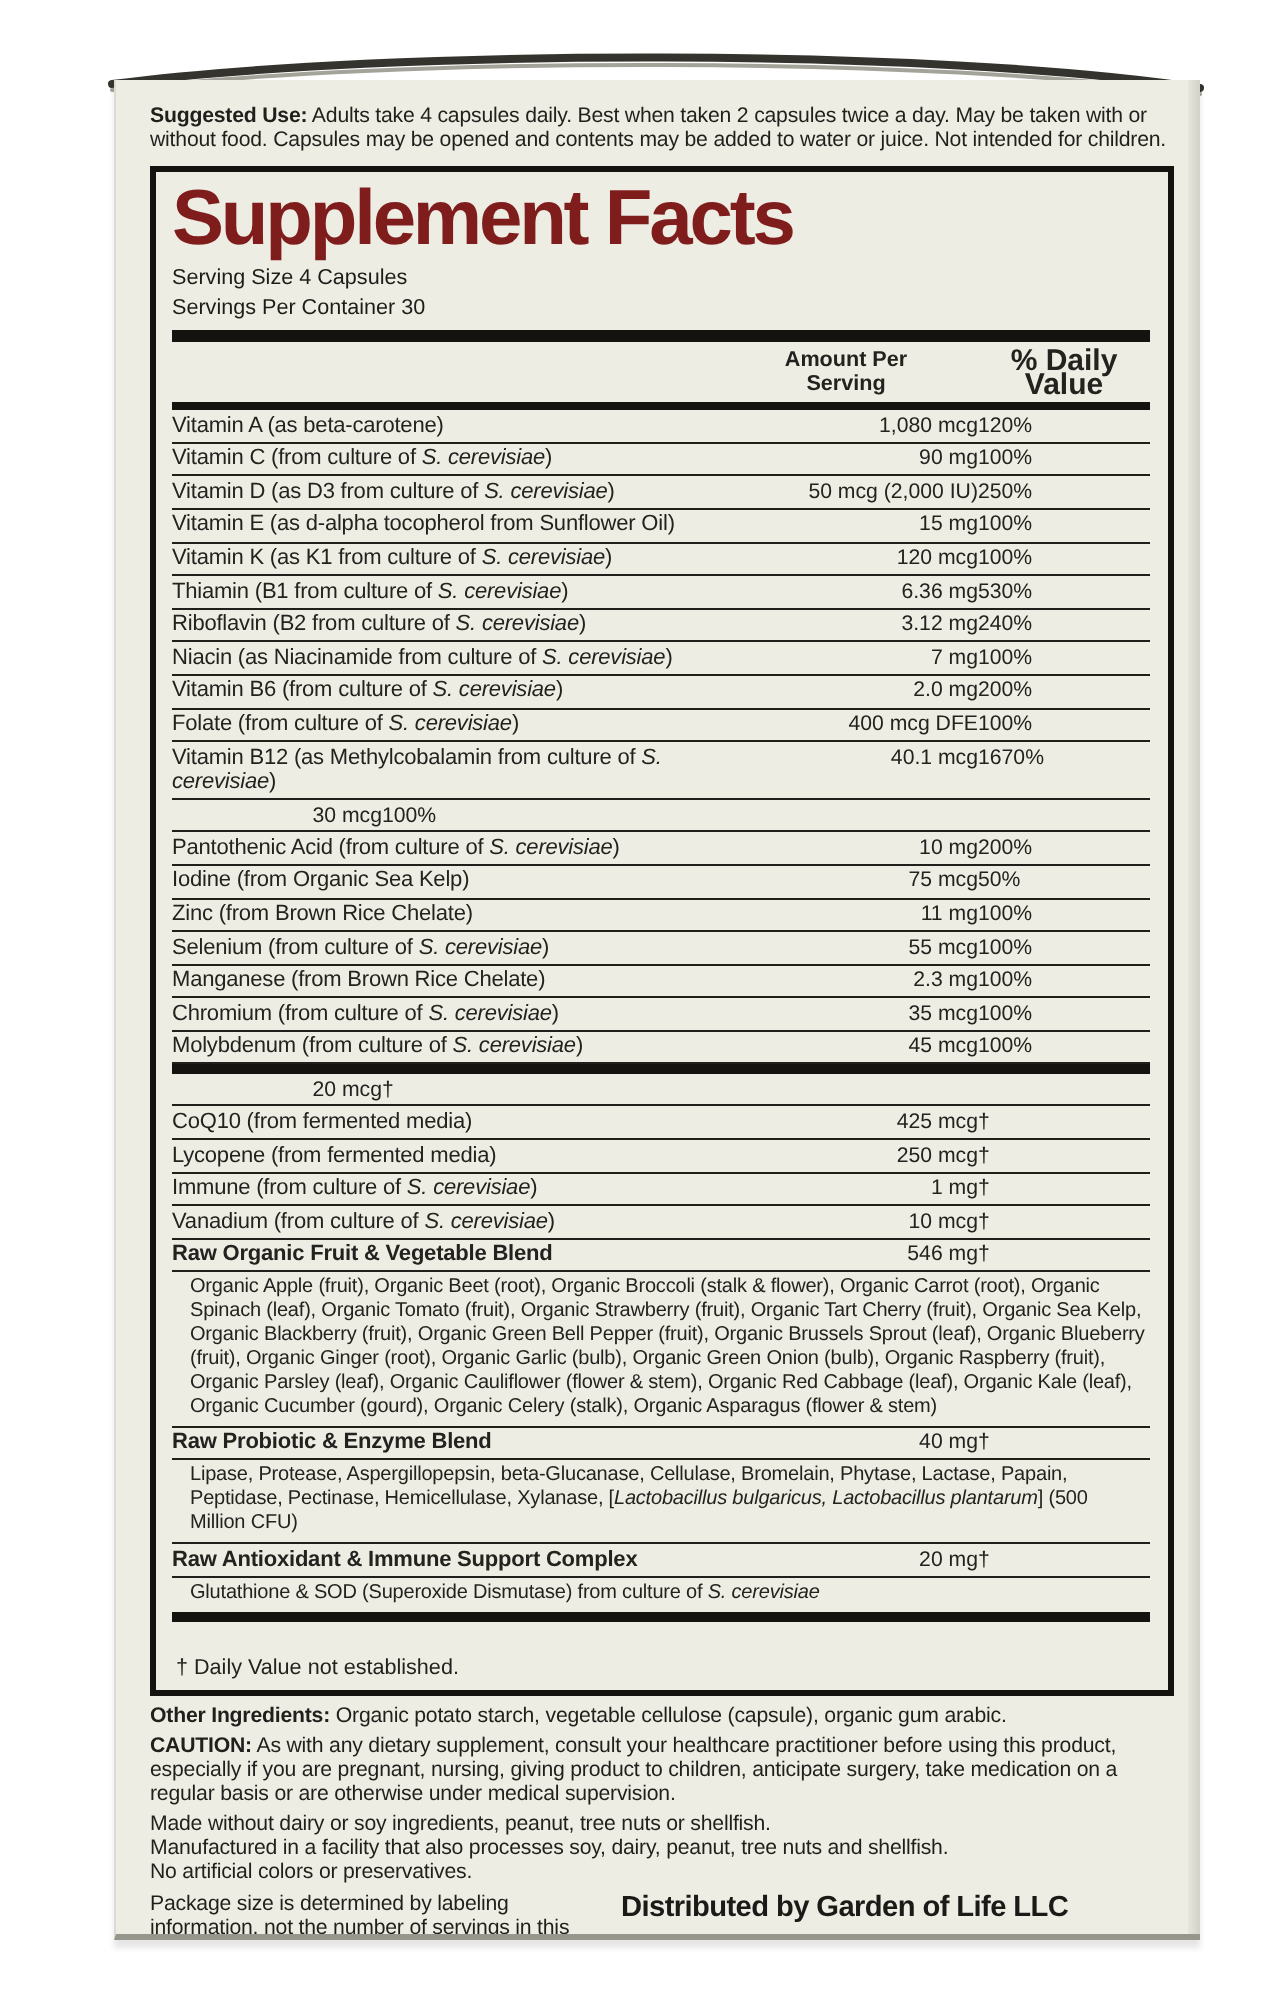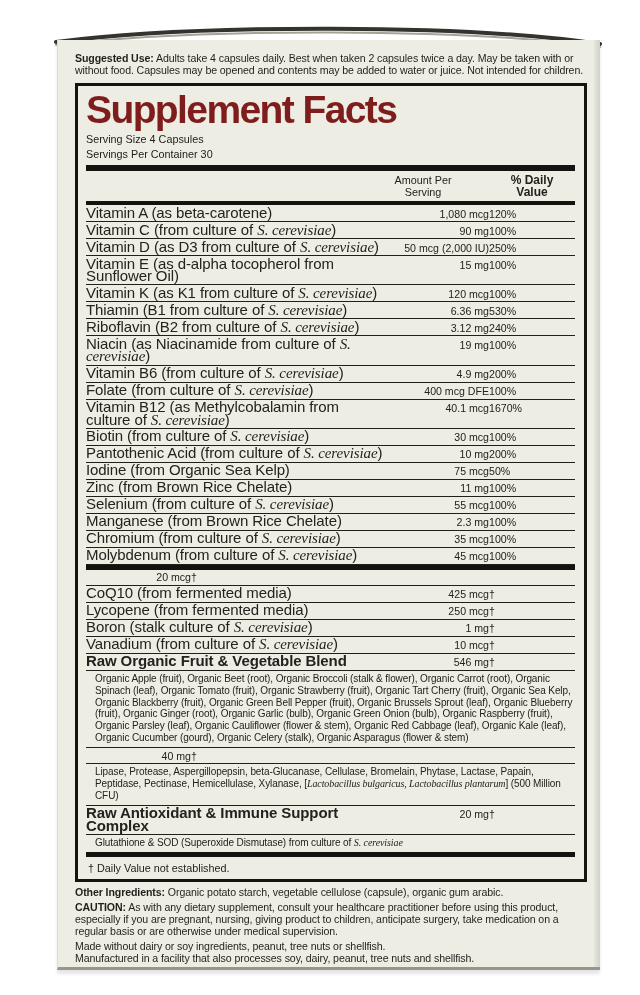--- a/index.html
+++ b/index.html
@@ -24,34 +24,34 @@
   .facts-title { font-size:39px; font-weight:bold; letter-spacing:-1.6px; line-height:42px;
     color:#7f1d1d; }
   .serving { font-size:10.8px; line-height:13px; color:#1d1c18; margin-top:2px; }
   .bar { background:#14130f; }
   .bar6 { height:6px; margin:4px 0 2px; }
   .bar4 { height:4px; }
   .bar5 { height:5px; }
 
   .hdr { display:flex; align-items:flex-end; padding:2px 0 3px; }
   .hdr .sp { flex:1; }
-  .hdr .h-amt { width:132px; text-align:center; font-weight:normal; font-size:10.8px; line-height:11.5px; }
-  .hdr .h-dv  { width:86px;  text-align:center; font-weight:bold; font-size:12px; line-height:11.5px; }
+  .hdr .h-amt { width:132px; text-align:center; font-weight:bold; font-size:10.8px; line-height:11.5px; }
+  .hdr .h-dv  { width:86px;  text-align:center; font-weight:bold; font-size:15px; line-height:11.5px; }
 
   .frow { display:flex; align-items:baseline; border-bottom:1px solid #201f1a; padding:1.5px 0; }
-  .frow .nm  { flex:1; font-size:15px; line-height:12.6px; letter-spacing:-0.1px; }
+  .frow .nm  { flex:1; font-size:11px; line-height:12.6px; letter-spacing:-0.1px; }
   .frow .amt { width:105px; text-align:right; font-size:10.6px; white-space:nowrap; }
   .frow .dv  { width:86px; text-align:left; padding-right:6px; font-size:10.6px; }
   .frow.bold .nm span { font-weight:bold; }
-  .it { font-style:italic;font-family:Liberation Serif, serif; }
+  .it { font-style:italic; }
 
   .detail { border-bottom:1px solid #201f1a; padding:2px 2px 3px 9px;
     font-size:10px; line-height:11.9px; letter-spacing:-0.1px; }
 
-  .footnote { font-size:10.8px; padding:5px 0 0 2px; }
+  .footnote { font-size:10.8px; padding:17px 0 0 2px; }
 
   
   .below { margin-top:4px; }
   .p { font-size:10.6px; line-height:12.1px; margin-top:3px; letter-spacing:-0.1px; color:#201f1b; }
   .p b { font-weight:bold; }
 
   .cols { display:flex; margin-top:4px; }
   .col-l { width:46%; padding-right:10px; }
   .col-l .p { margin-top:0; }
   .col-r { flex:1; }
@@ -125,40 +125,39 @@
             <span class="amt">6.36 mg</span>
             <span class="dv">530%</span>
           </div>
           <div class="frow">
             <span class="nm"><span>Riboflavin (B2 from culture of </span><span class="it">S. cerevisiae</span><span>)</span></span>
             <span class="amt">3.12 mg</span>
             <span class="dv">240%</span>
           </div>
           <div class="frow">
             <span class="nm"><span>Niacin (as Niacinamide from culture of </span><span class="it">S. cerevisiae</span><span>)</span></span>
-            <span class="amt">19 mg</span>
+            <span class="amt">7 mg</span>
             <span class="dv">100%</span>
           </div>
           <div class="frow">
             <span class="nm"><span>Vitamin B6 (from culture of </span><span class="it">S. cerevisiae</span><span>)</span></span>
-            <span class="amt">4.9 mg</span>
+            <span class="amt">2.0 mg</span>
             <span class="dv">200%</span>
           </div>
           <div class="frow">
             <span class="nm"><span>Folate (from culture of </span><span class="it">S. cerevisiae</span><span>)</span></span>
             <span class="amt">400 mcg DFE</span>
             <span class="dv">100%</span>
           </div>
           <div class="frow">
             <span class="nm"><span>Vitamin B12 (as Methylcobalamin from culture of </span><span class="it">S. cerevisiae</span><span>)</span></span>
             <span class="amt">40.1 mcg</span>
             <span class="dv">1670%</span>
           </div>
           <div class="frow">
-            <span class="nm"><span>Biotin (from culture of </span><span class="it">S. cerevisiae</span><span>)</span></span>
             <span class="amt">30 mcg</span>
             <span class="dv">100%</span>
           </div>
           <div class="frow">
             <span class="nm"><span>Pantothenic Acid (from culture of </span><span class="it">S. cerevisiae</span><span>)</span></span>
             <span class="amt">10 mg</span>
             <span class="dv">200%</span>
           </div>
           <div class="frow">
             <span class="nm"><span>Iodine (from Organic Sea Kelp)</span></span>
@@ -203,39 +202,40 @@
             <span class="nm"><span>CoQ10 (from fermented media)</span></span>
             <span class="amt">425 mcg</span>
             <span class="dv">†</span>
           </div>
           <div class="frow">
             <span class="nm"><span>Lycopene (from fermented media)</span></span>
             <span class="amt">250 mcg</span>
             <span class="dv">†</span>
           </div>
           <div class="frow">
-            <span class="nm"><span>Boron (stalk culture of </span><span class="it">S. cerevisiae</span><span>)</span></span>
+            <span class="nm"><span>Immune (from culture of </span><span class="it">S. cerevisiae</span><span>)</span></span>
             <span class="amt">1 mg</span>
             <span class="dv">†</span>
           </div>
           <div class="frow">
             <span class="nm"><span>Vanadium (from culture of </span><span class="it">S. cerevisiae</span><span>)</span></span>
             <span class="amt">10 mcg</span>
             <span class="dv">†</span>
           </div>
         </div>
 
       <div id="blend-rows">
           <div class="frow bold">
             <span class="nm"><span>Raw Organic Fruit &amp; Vegetable Blend</span></span>
             <span class="amt">546 mg</span>
             <span class="dv">†</span>
           </div>
           <div class="detail"><span>Organic Apple (fruit), Organic Beet (root), Organic Broccoli (stalk &amp; flower), Organic Carrot (root), Organic Spinach (leaf), Organic Tomato (fruit), Organic Strawberry (fruit), Organic Tart Cherry (fruit), Organic Sea Kelp, Organic Blackberry (fruit), Organic Green Bell Pepper (fruit), Organic Brussels Sprout (leaf), Organic Blueberry (fruit), Organic Ginger (root), Organic Garlic (bulb), Organic Green Onion (bulb), Organic Raspberry (fruit), Organic Parsley (leaf), Organic Cauliflower (flower &amp; stem), Organic Red Cabbage (leaf), Organic Kale (leaf), Organic Cucumber (gourd), Organic Celery (stalk), Organic Asparagus (flower &amp; stem)</span></div>
           <div class="frow bold">
+            <span class="nm"><span>Raw Probiotic &amp; Enzyme Blend</span></span>
             <span class="amt">40 mg</span>
             <span class="dv">†</span>
           </div>
           <div class="detail"><span>Lipase, Protease, Aspergillopepsin, beta-Glucanase, Cellulase, Bromelain, Phytase, Lactase, Papain, Peptidase, Pectinase, Hemicellulase, Xylanase, [</span><span class="it">Lactobacillus bulgaricus, Lactobacillus plantarum</span><span>] (500 Million CFU)</span></div>
           <div class="frow bold">
             <span class="nm"><span>Raw Antioxidant &amp; Immune Support Complex</span></span>
             <span class="amt">20 mg</span>
             <span class="dv">†</span>
           </div>
           <div class="detail"><span>Glutathione &amp; SOD (Superoxide Dismutase) from culture of </span><span class="it">S. cerevisiae</span></div>

